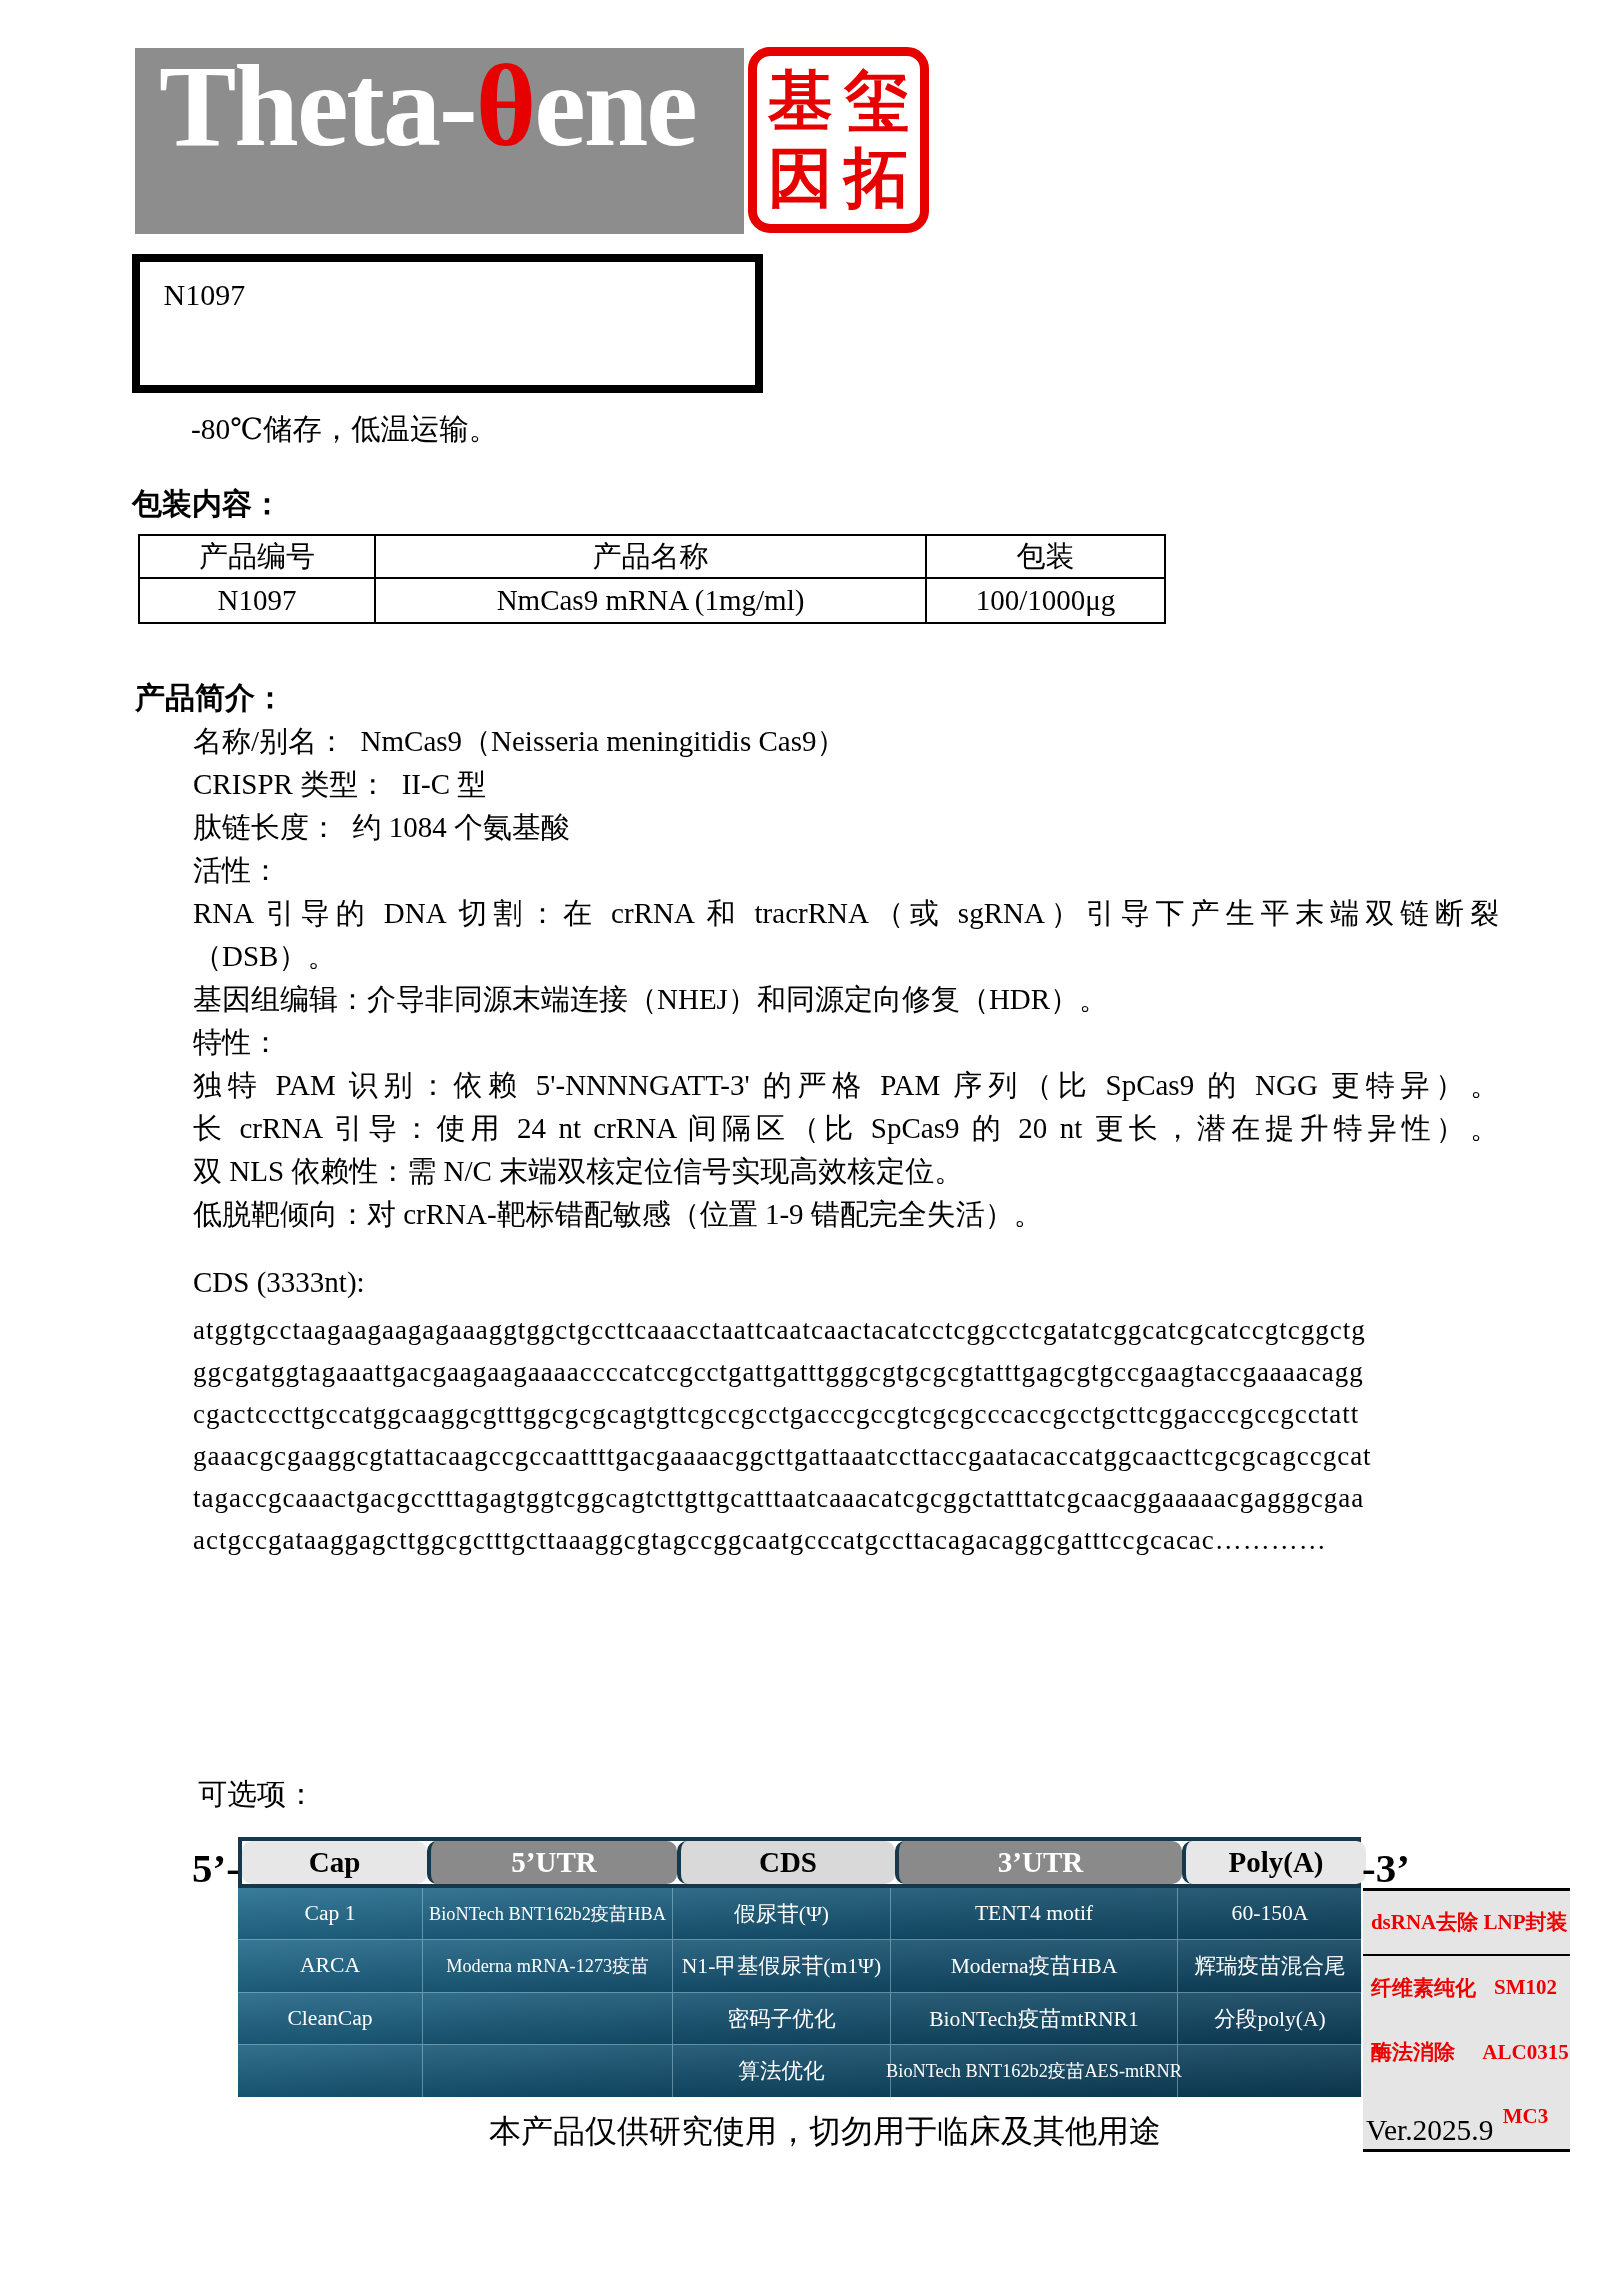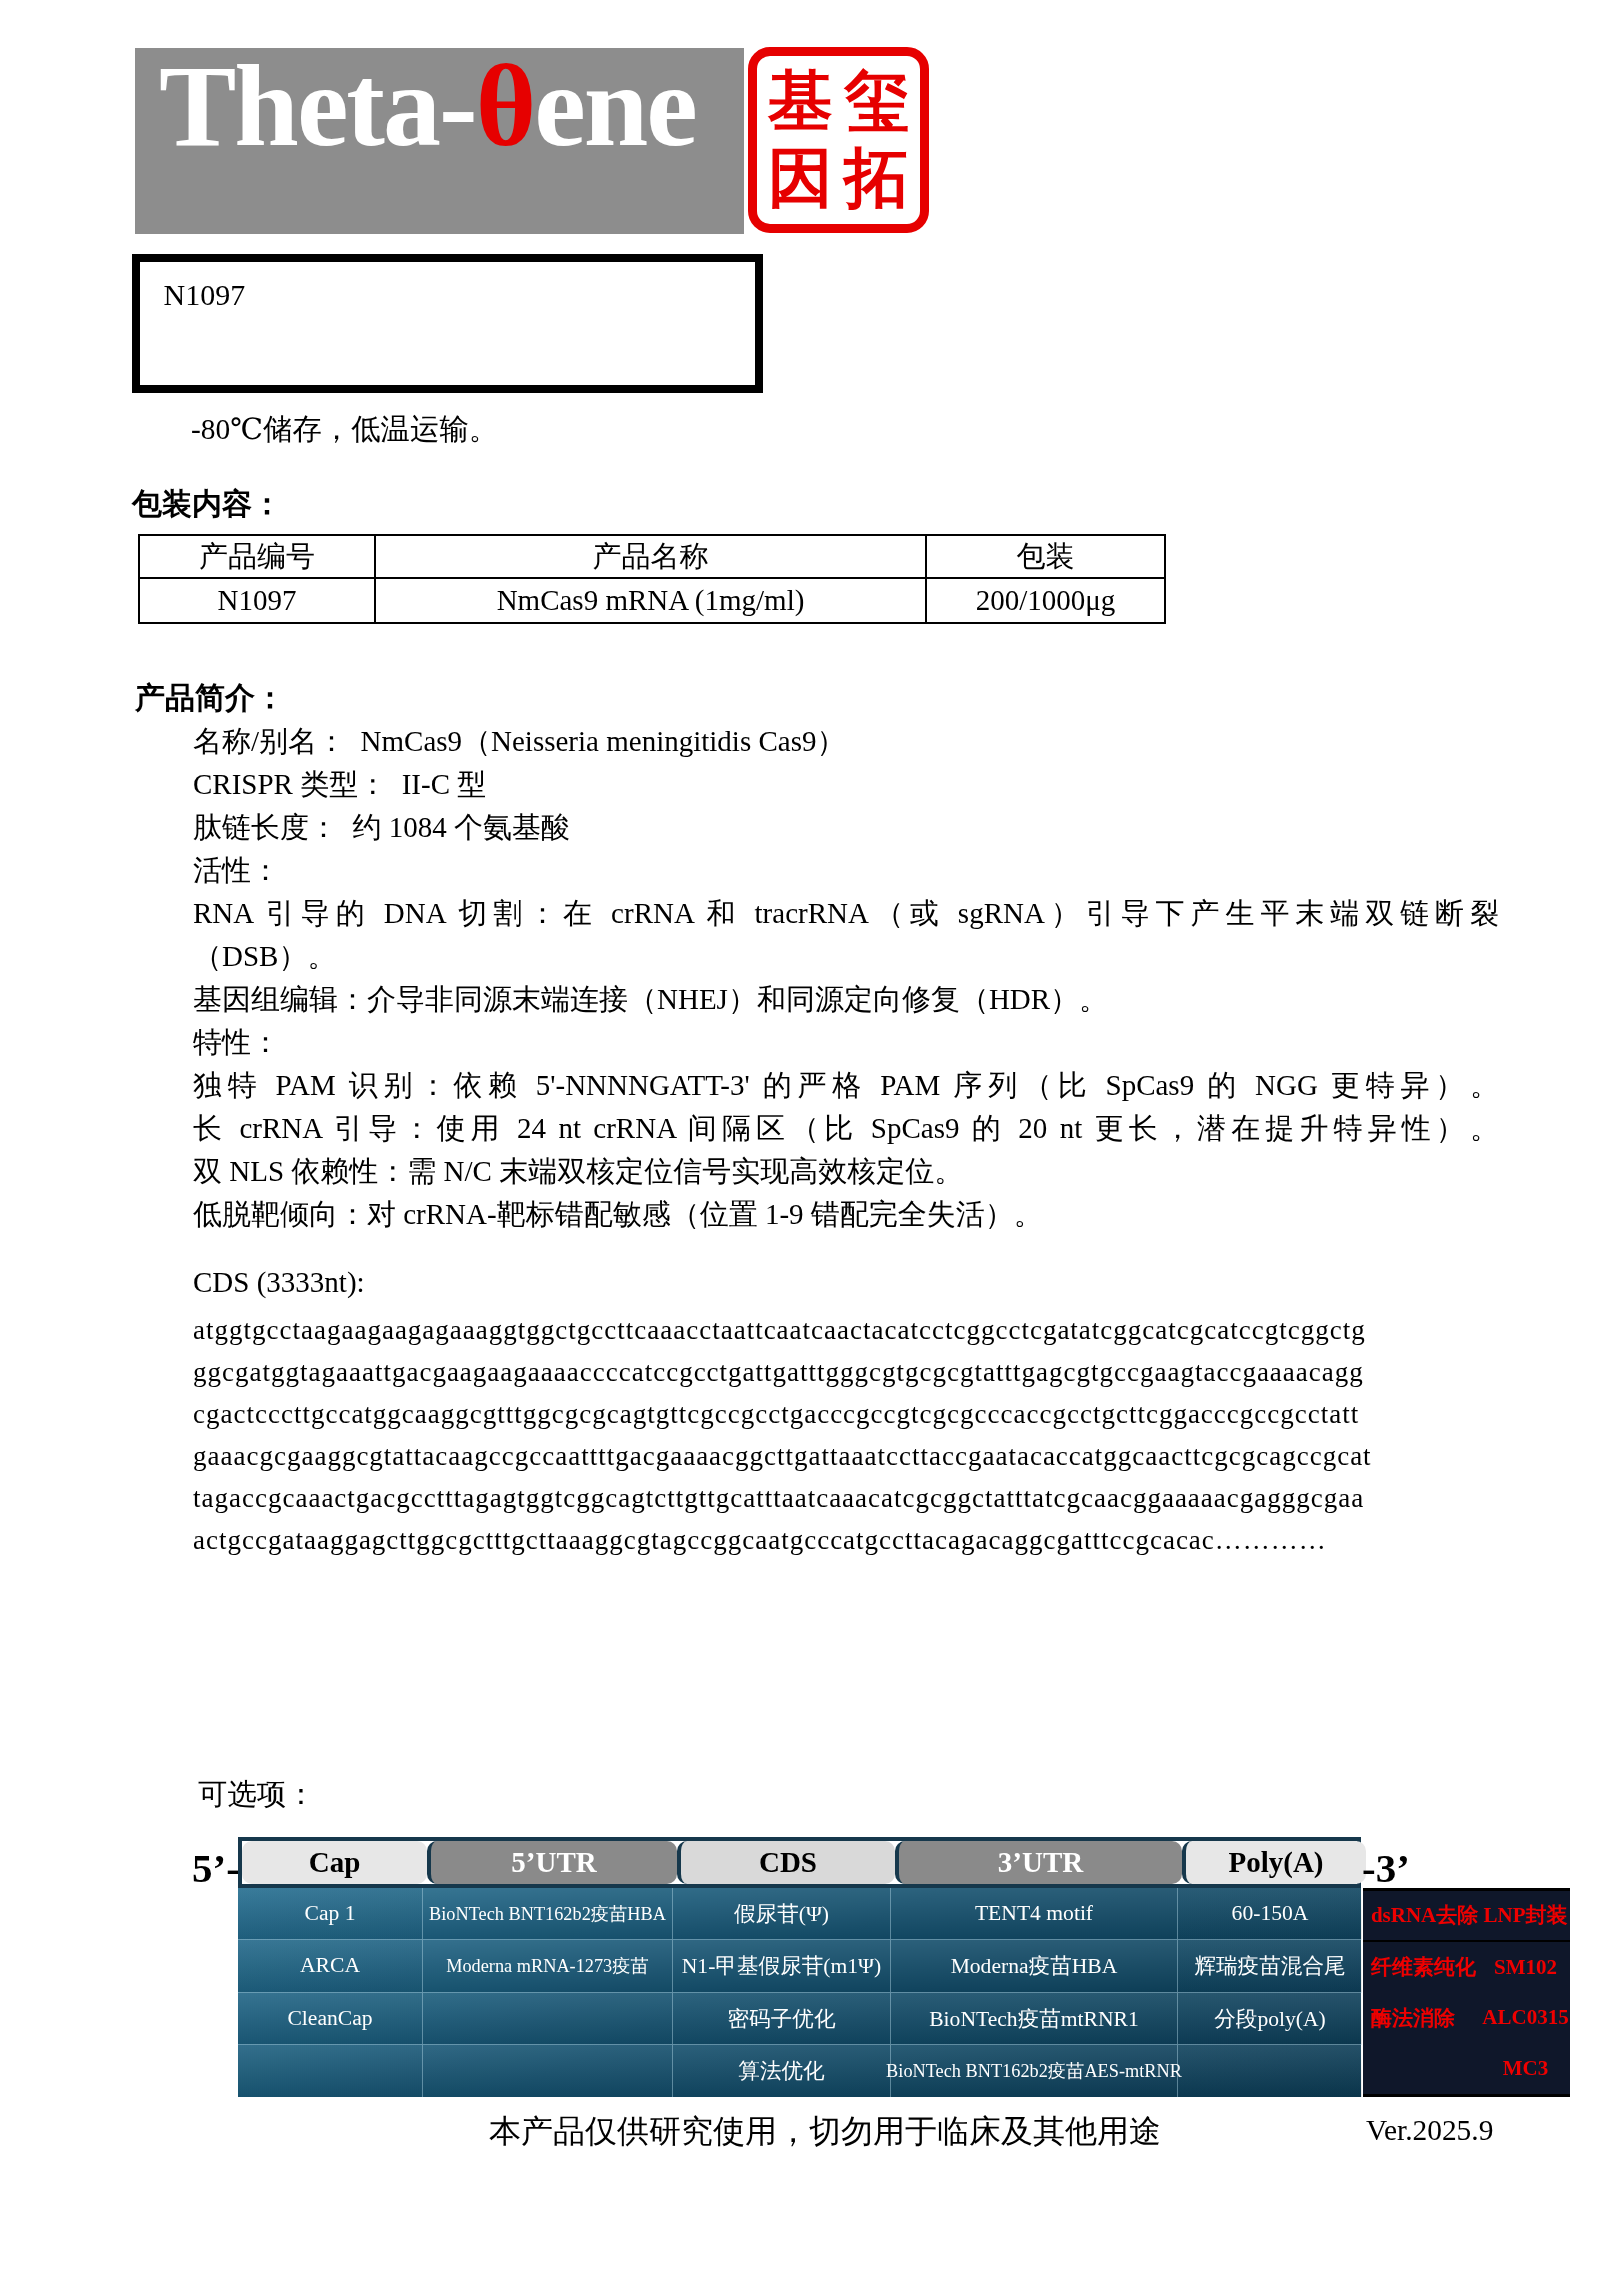--- a/index.html
+++ b/index.html
@@ -81,22 +81,22 @@
   .bcell{
     display:flex;align-items:center;justify-content:center;text-align:center;
     color:#ffffff;font-size:21.6px;box-sizing:border-box;white-space:nowrap;
     background:linear-gradient(180deg,rgba(255,255,255,0.10) 0%,rgba(0,0,0,0.10) 100%);
   }
   .bcell.tight{font-size:18.3px;}
   .bcell.br{border-right:1.3px solid rgba(180,215,230,0.45);}
   .bcell.bb{border-bottom:1.3px solid rgba(180,215,230,0.40);}
   
   .annotation{
-    position:absolute;left:1363px;top:1888px;width:207px;height:209px;
-    background:#0f172a;border-top:3.9px solid #000;border-bottom:3.9px solid #000;
+    position:absolute;left:1363px;top:1888px;width:207px;height:264px;
+    background:#e5e5e5;border-top:3.9px solid #000;border-bottom:3.9px solid #000;
     box-sizing:border-box;display:grid;grid-template-rows:repeat(4,1fr);
   }
   .ann-row{display:grid;grid-template-columns:57% 43%;align-items:center;}
   .ann-row.divider{border-bottom:2.6px solid #000;}
   .ann-text{color:#ee0000;font-weight:bold;font-size:21px;white-space:nowrap;}
   .ann-left{padding-left:7.9px;}
   .ann-right{text-align:center;}
   
   .footer-disclaimer{position:absolute;left:489px;top:2110px;font-size:32px;}
   .footer-version{position:absolute;left:1366px;top:2114px;font-size:29.4px;}
@@ -130,21 +130,21 @@
       <tr>
         <th class="c1">产品编号</th>
         <th class="c2">产品名称</th>
         <th class="c3">包装</th>
       </tr>
     </thead>
     <tbody>
       <tr>
         <td>N1097</td>
         <td>NmCas9 mRNA (1mg/ml)</td>
-        <td>200/1000μg</td>
+        <td>100/1000μg</td>
       </tr>
     </tbody>
   </table>
 
   <div class="section-heading intro-heading">产品简介：</div>
   <div class="intro-lines" id="intro-lines">
       <div class="intro-line">名称/别名：  NmCas9（Neisseria meningitidis Cas9）</div>
       <div class="intro-line">CRISPR 类型：  II-C 型</div>
       <div class="intro-line">肽链长度：  约 1084 个氨基酸</div>
       <div class="intro-line">活性：</div>

